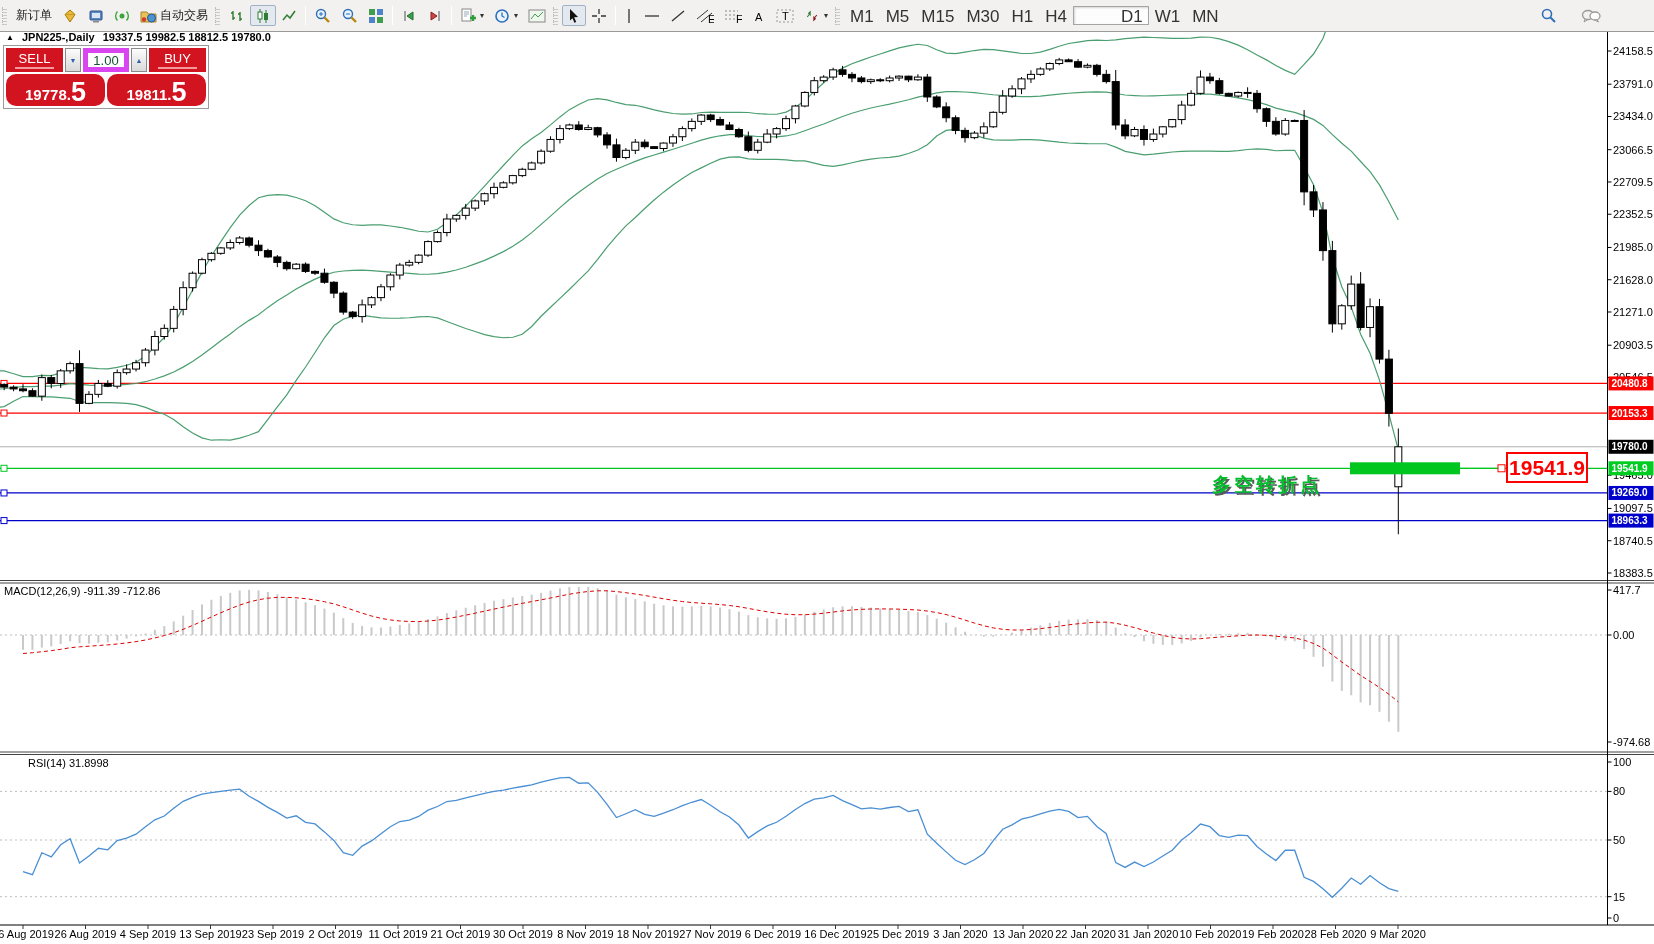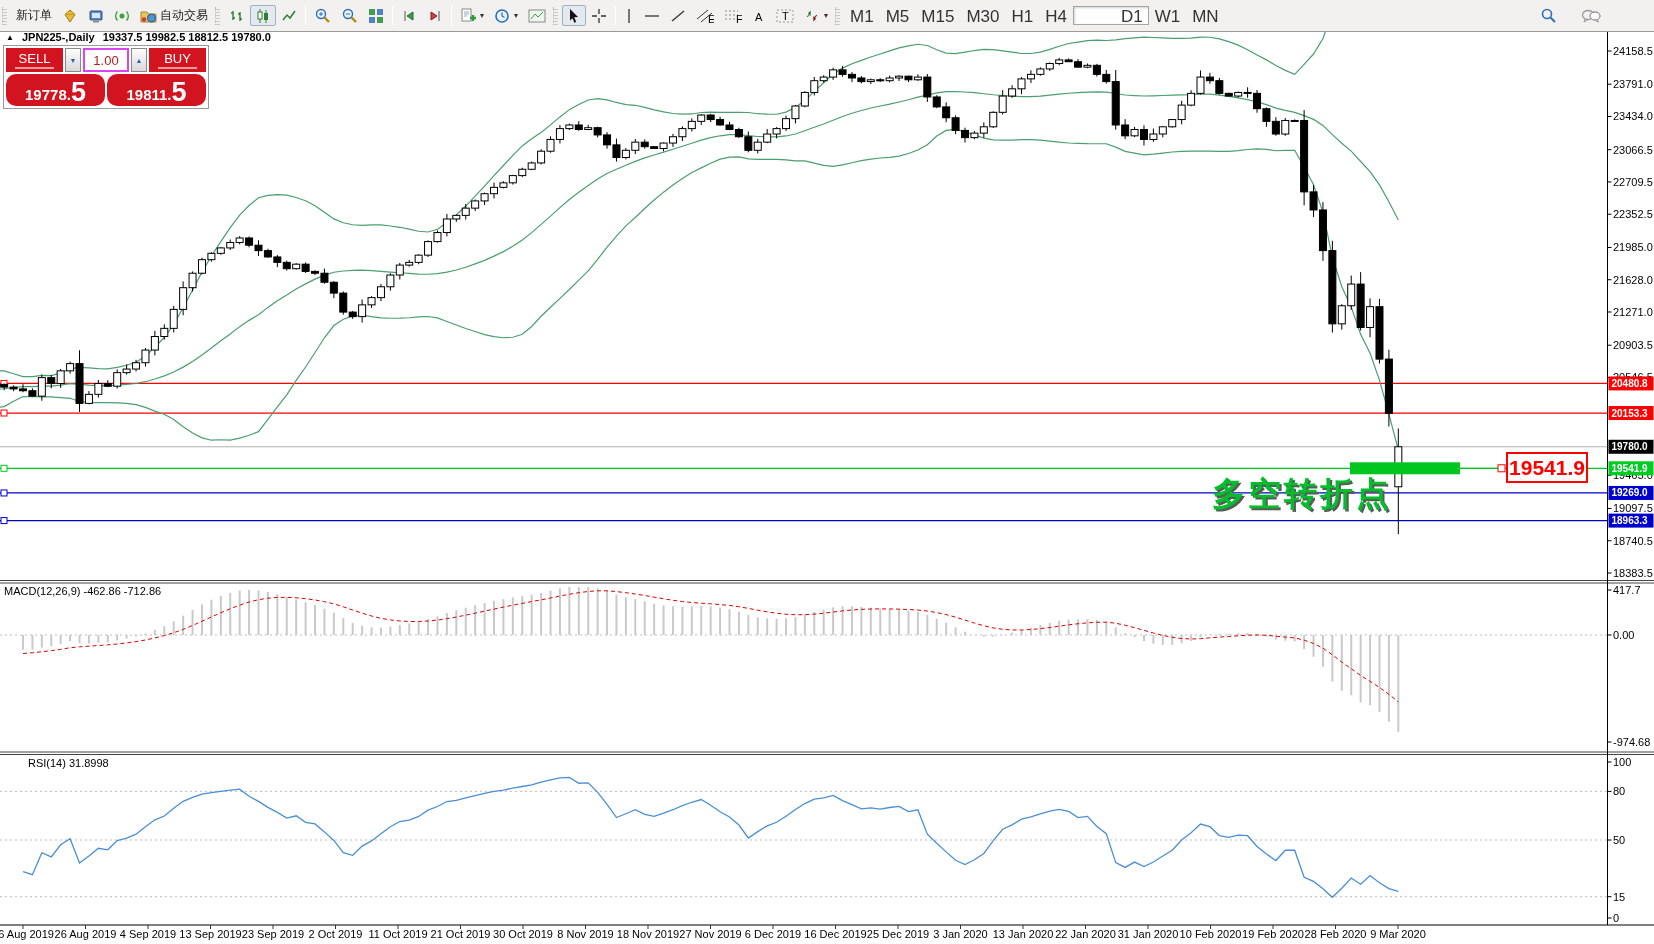--- a/index.html
+++ b/index.html
@@ -19,27 +19,27 @@
   
   #plot{position:absolute;top:0;left:0;z-index:1;}
   #chart-title{position:absolute;top:31px;left:6px;z-index:5;font-size:11px;font-weight:bold;color:#000;display:flex;gap:8px;align-items:center;}
   #chart-title .tri{font-size:8px;}
   
   #order-panel{position:absolute;top:45px;left:3px;z-index:20;width:206px;background:#fff;border:1px solid #9a9a9a;padding:2px;display:flex;flex-direction:column;gap:2px;}
   .op-row{display:flex;gap:2px;}
   .op-btn{width:57px;height:24px;background:#d21420;color:#fff;font-size:13px;display:flex;flex-direction:column;align-items:center;justify-content:center;position:relative;cursor:pointer;}
   .op-btn .u{display:block;width:70%;height:2px;background:#f59a9a;margin-top:1px;}
   .op-spin{width:16px;height:24px;background:linear-gradient(#fdfdfd,#d9d9d9);border:1px solid #8a8a8a;display:flex;align-items:center;justify-content:center;font-size:7px;color:#2b5fb4;cursor:pointer;}
-  .op-vol{flex:1;height:24px;background:#fff;border:2px solid #d946ef;display:flex;align-items:center;justify-content:center;font-size:13px;color:#b91c1c;}
+  .op-vol{flex:1;height:24px;background:#fff;border:5px solid #d946ef;display:flex;align-items:center;justify-content:center;font-size:13px;color:#14532d;}
   .op-price{flex:1;height:32px;background:#d21420;color:#fff;display:flex;align-items:flex-end;justify-content:center;font-weight:bold;cursor:pointer;border-radius:10px;}
   .op-price .sm{font-size:15px;padding-bottom:3px;}
   .op-price .bg{font-size:27px;line-height:27px;}
   #macd-label{position:absolute;top:585px;left:4px;z-index:5;font-size:11px;color:#000;}
   #rsi-label{position:absolute;top:757px;left:4px;z-index:5;font-size:11px;color:#000;margin-left:24px;}
-  #annotation{position:absolute;top:472px;left:1212px;z-index:8;font-size:33px;font-weight:bold;letter-spacing:3px;color:#00bf2a;text-shadow:2px 2px 0 #5a5a5a;}
+  #annotation{position:absolute;top:472px;left:1212px;z-index:8;font-size:19px;font-weight:bold;letter-spacing:3px;color:#00bf2a;text-shadow:2px 2px 0 #5a5a5a;}
   #callout{position:absolute;top:452px;left:1506px;z-index:8;width:82px;height:31px;border:2px solid #ff0000;background:#fff;color:#ff0000;font-size:21px;font-weight:bold;display:flex;align-items:center;justify-content:center;}
   svg text{font-family:"Liberation Sans",sans-serif;font-size:11px;fill:#000;}
   svg text.tag{font-size:10px;font-weight:bold;fill:#fff;}
 </style>
 </head>
 <body>
 
 <div id="toolbar">
   <span class="tb-grip"></span>
   <span class="tb-btn">
@@ -937,16 +937,16 @@
       <span class="sm">19778.</span>
         <span class="bg">5</span>
     </div>
     <div class="op-price">
       <span class="sm">19811.</span>
         <span class="bg">5</span>
     </div>
   </div>
 </div>
 
-<div id="macd-label">MACD(12,26,9) -462.86 -712.86</div>
+<div id="macd-label">MACD(12,26,9) -911.39 -712.86</div>
 <div id="rsi-label">RSI(14) 31.8998</div>
 <div id="annotation">多空转折点</div>
 <div id="callout">19541.9</div>
 
 </body></html>

